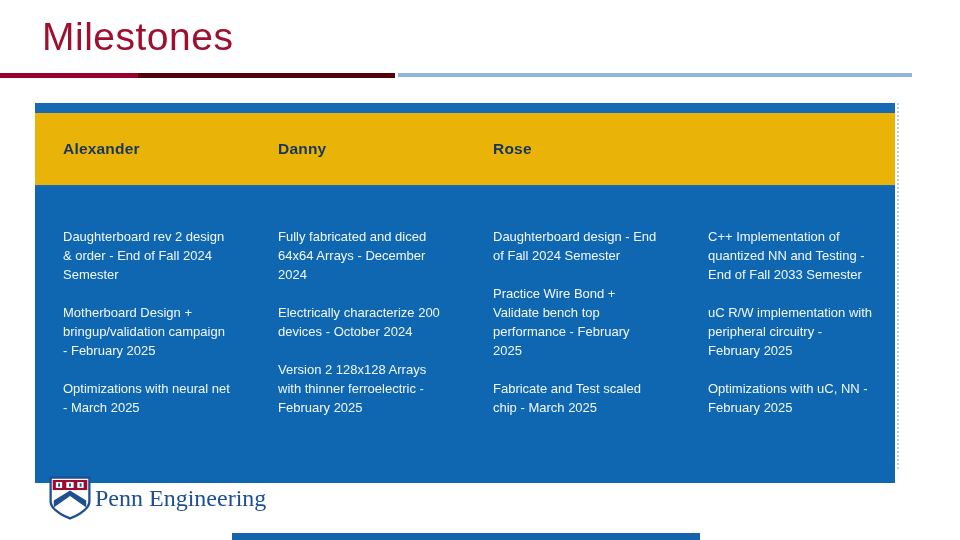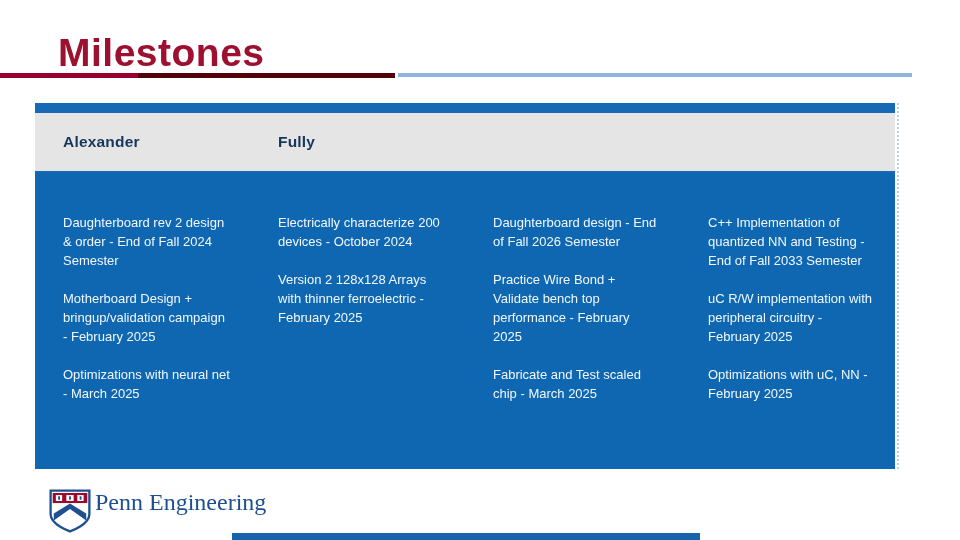--- a/index.html
+++ b/index.html
@@ -5,35 +5,35 @@
   html, body { margin:0; padding:0; }
   body {
     width:960px; height:540px;
     background:#ffffff;
     font-family:"Liberation Sans", sans-serif;
     position:relative; overflow:hidden;
   }
 
   
   .slide-title {
-    position:absolute; left:42px; top:15px; margin:16px;
-    font-size:39px; font-weight:700; color:#9e1030;
+    position:absolute; left:42px; top:15px; margin:0;
+    font-size:39px; font-weight:400; color:#9e1030;
     letter-spacing:0.5px;
   }
 
   
   .seg { position:absolute; top:73px; height:5px; }
   .seg-crimson { left:0;   width:138px; background:#98012d; }
   .seg-maroon  { left:138px; width:257px; background:#520009; }
   .seg-blue    { left:398px; width:514px; height:4px; top:73px; background:#8fb6dd; }
 
   
   .ms-table { position:absolute; left:35px; top:103px; width:860px; }
   .topbar   { height:10px; background:#1569b5; }
-  .thead    { display:flex; height:58px; align-items:center; background:#e5e5e5; }
+  .thead    { display:flex; height:72px; align-items:center; background:#eab308; }
   .th {
     width:215px; box-sizing:border-box; padding-left:28px;
     font-size:15.5px; font-weight:bold; color:#16365c; letter-spacing:0.2px;
   }
   .headline { height:2px; background:#1569b5; }
   .tbody {
     display:flex; background:#0f67b1;
     height:296px; box-sizing:border-box; padding-top:40px;
   }
   .col { width:215px; box-sizing:border-box; padding-left:28px; padding-right:20px; }
@@ -42,21 +42,21 @@
     font-size:13px; line-height:19px; color:#f2f8fd;
   }
 
   
   .guide {
     position:absolute; left:862px; top:0; height:366px; width:0;
     border-left:2px dotted #b7d4ec;
   }
 
   
-  .logo { position:absolute; left:49px; top:489px; display:flex; align-items:flex-start; }
+  .logo { position:absolute; left:49px; top:476px; display:flex; align-items:center; }
   .logo svg { display:block; }
   .logo-text {
     font-family:"Liberation Serif", serif;
     font-size:24px; color:#1d4f91; margin-left:4px; white-space:nowrap;
   }
 
   
   .bottom-bar {
     position:absolute; left:232px; top:533px; width:468px; height:7px;
     background:#1565ad;
@@ -71,37 +71,39 @@
 
   <div class="seg seg-crimson"></div>
   <div class="seg seg-maroon"></div>
   <div class="seg seg-blue"></div>
 
   <div class="ms-table">
     <div class="topbar"></div>
 
     <div class="thead">
       <div class="th">Alexander</div>
-      <div class="th">Fully</div>
+      <div class="th">Danny</div>
+      <div class="th">Rose</div>
     </div>
 
     <div class="headline"></div>
 
     <div class="tbody">
       <div class="col">
         <p>Daughterboard rev 2 design &amp; order - End of Fall 2024 Semester</p>
         <p>Motherboard Design + bringup/validation campaign  - February 2025</p>
         <p>Optimizations with neural net - March 2025</p>
       </div>
       <div class="col">
+        <p>Fully fabricated and diced 64x64 Arrays - December 2024</p>
         <p>Electrically characterize 200 devices - October 2024</p>
         <p>Version 2 128x128 Arrays with thinner ferroelectric - February 2025</p>
       </div>
       <div class="col">
-        <p>Daughterboard design - End of Fall 2026 Semester</p>
+        <p>Daughterboard design - End of Fall 2024 Semester</p>
         <p>Practice Wire Bond + Validate bench top performance - February 2025</p>
         <p>Fabricate and Test scaled chip - March 2025</p>
       </div>
       <div class="col">
         <p>C++ Implementation of quantized NN and Testing - End of Fall 2033 Semester</p>
         <p>uC R/W implementation with peripheral circuitry - February 2025</p>
         <p>Optimizations with uC, NN - February 2025</p>
       </div>
     </div>
 

